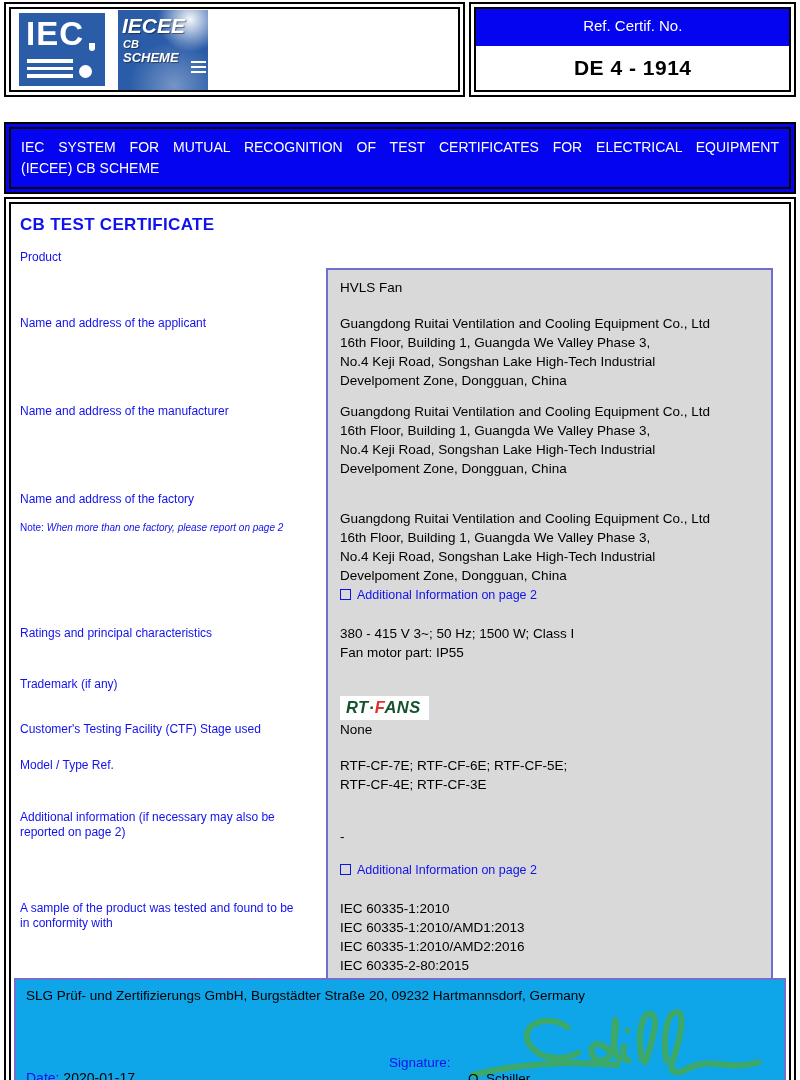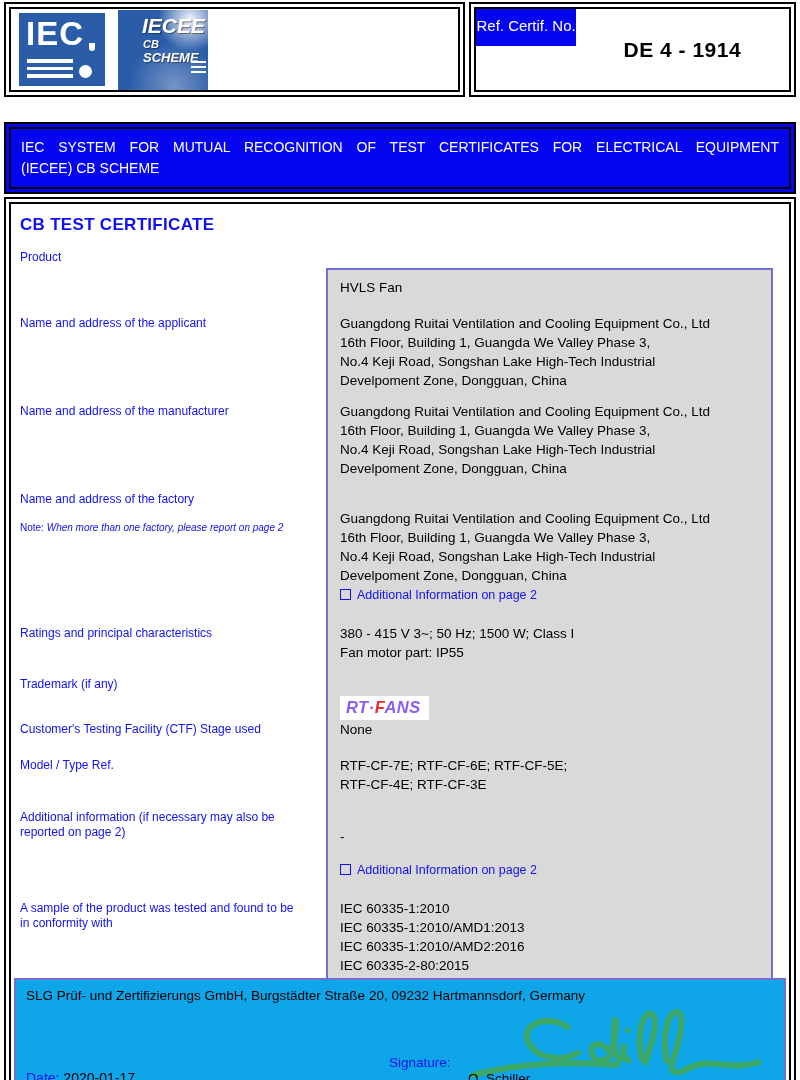--- a/index.html
+++ b/index.html
@@ -22,29 +22,28 @@
   .iec-bars { position: absolute; left: 8px; top: 46px; }
   .iec-bars div { width: 46px; height: 3.5px; background: #fff; margin-bottom: 4px; }
   .iec-circle { position: absolute; left: 60px; top: 52px; width: 13px; height: 13px; border-radius: 50%; background: #fff; }
   .iecee-sq {
     width: 90px; height: 80px; position: relative; color: #fff; font-style: italic; overflow: hidden;
     background:
       radial-gradient(circle at 80% 12%, rgba(255,255,255,0.95), rgba(255,255,255,0) 32%),
       radial-gradient(circle at 62% 95%, rgba(255,255,255,0.35), rgba(255,255,255,0) 48%),
       #2a5ca8;
     flex: 0 0 auto;
-    padding-left: 20px;
   }
   .iecee-txt { font-weight: bold; font-size: 21px; margin: 4px 0 0 4px; text-shadow: 1px 1px 1px rgba(0,0,0,.45); }
   .cb-txt { font-weight: bold; font-size: 11px; margin-left: 5px; line-height: 12px; text-shadow: 1px 1px 1px rgba(0,0,0,.45); }
   .scheme-txt { font-weight: bold; font-size: 13px; margin-left: 5px; text-shadow: 1px 1px 1px rgba(0,0,0,.45); }
   .iecee-bars { position: absolute; right: 2px; bottom: 14px; }
   .iecee-bars div { width: 15px; height: 2.5px; background: #fff; margin-bottom: 2.5px; }
 
-  .ref-box { width: 344px; height: 95px; border: 7px double #000; background: #fff; display: flex; flex-direction: row; }
+  .ref-box { width: 344px; height: 95px; border: 7px double #000; background: #fff; display: flex; flex-direction: column; }
   .ref-head { background: #0404f0; color: #fff; font-size: 15px; text-align: center; height: 37px; line-height: 34px; }
   .ref-num { flex: 1; display: flex; align-items: center; justify-content: center; font-weight: bold; font-size: 21px; letter-spacing: .5px; }
 
   
   .banner { margin-top: 25px; border: 7px double #000; background: #0404f0; color: #fff;
             height: 72px; padding: 8px 10px; font-size: 14px; line-height: 21px; }
   .banner .l1 { text-align: justify; text-align-last: justify; }
 
   
   .main-box { margin-top: 3px; border: 7px double #000; background: #fff; height: 905px; position: relative; }
@@ -71,21 +70,21 @@
   .r11 { min-height: 41px; }
 
   .note { margin-top: 13px; font-size: 10px; color: #1111ee; white-space: normal; }
   .note i { font-style: italic; }
   .chkline { color: #1111ee; font-size: 12.5px; white-space: normal; margin-top: 1px; }
   .chkline.gap { margin-top: 15px; }
   .chkbox { display: inline-block; width: 11px; height: 11px; border: 1.6px solid #1111ee; vertical-align: -1px; margin-right: 6px; }
 
   .tm-badge { display: inline-block; background: #fff; padding: 2px 8px 3px 6px; margin-top: 2px;
               font-style: italic; font-weight: bold; font-size: 16.5px; letter-spacing: .5px; white-space: normal; }
-  .tm-blue { color: #8b5cf6; } .tm-red { color: #e03030; }
+  .tm-blue { color: #14532d; } .tm-red { color: #e03030; }
 
   .issued { color: #1111ee; font-size: 13px; margin: 10px 0 0 9px; }
 
   .ncb-box { position: absolute; left: 3px; right: 3px; bottom: 3px; height: 114px;
              border: 2px solid #6f6fd0; background: #0ea5e9; }
   .ncb-name { font-size: 13.5px; padding: 8px 0 0 10px; }
   .date-row { position: absolute; left: 10px; bottom: 4px; font-size: 14px; }
   .blue-lab { color: #1111ee; }
   .sig-lab { position: absolute; left: 373px; bottom: 20px; font-size: 13.5px; color: #1111ee; }
   .sig-svg { position: absolute; right: 0px; bottom: 2px; }

